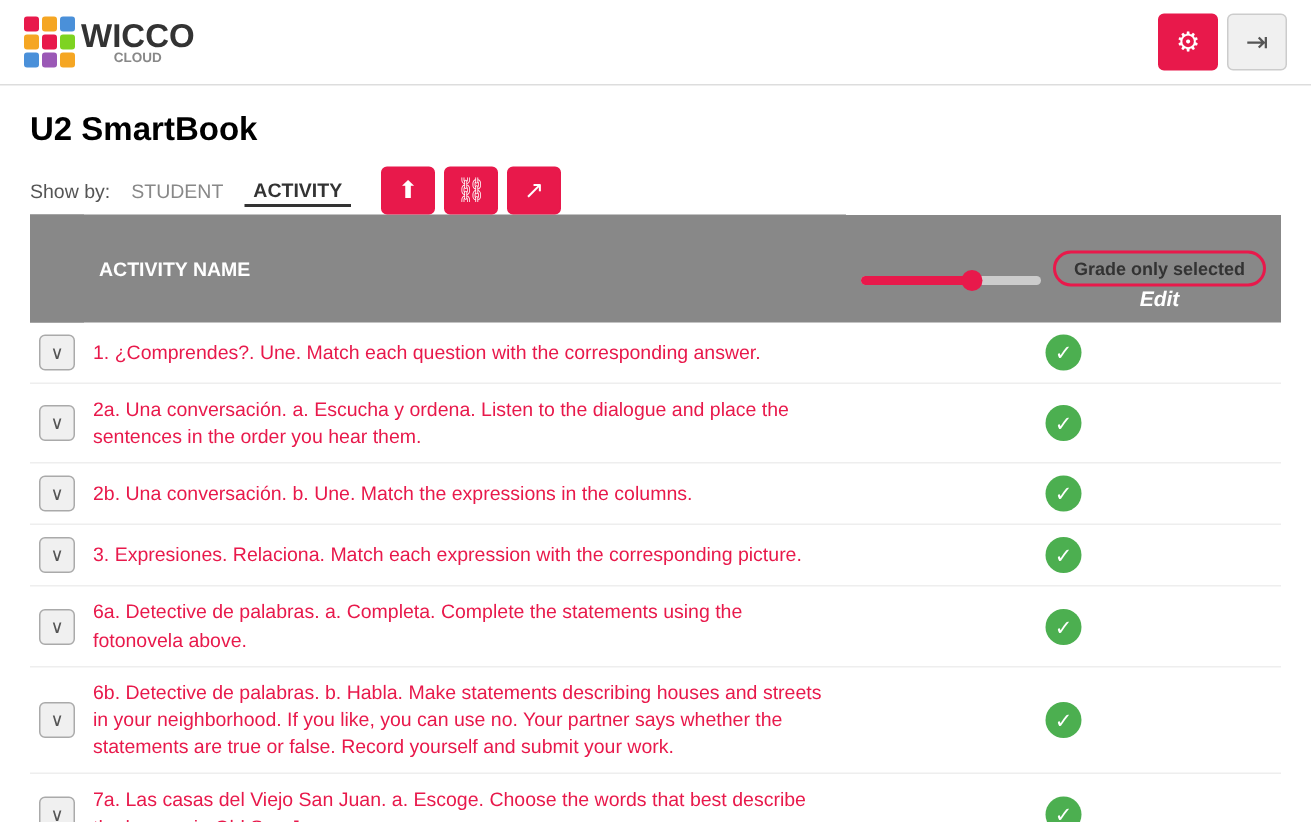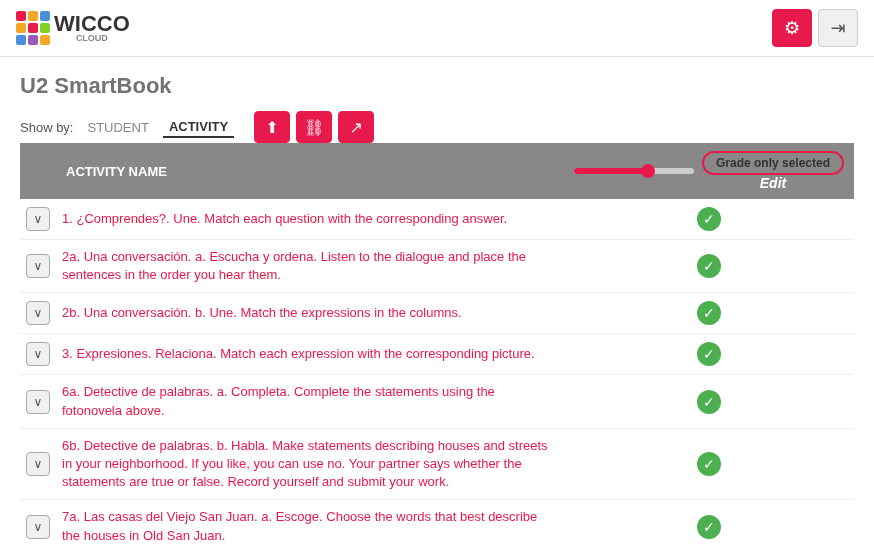--- a/index.html
+++ b/index.html
@@ -78,21 +78,21 @@
       color: #fff;
     }
 
     
     .content {
       padding: 16px 20px;
     }
     .page-title {
       font-size: 22px;
       font-weight: bold;
-      color: #737373;
+      color: #000000;
       margin-bottom: 12px;
     }
     .show-by-row {
       display: flex;
       align-items: center;
       gap: 8px;
       margin-bottom: 0;
     }
     .show-by-label {
       color: #555;
@@ -317,21 +317,21 @@
     </div>
 
   </div>
 
   <table class="table-container">
     <thead>
       <tr class="table-header-row">
         <th style="width:36px; background:#888;"></th>
         <th class="th-activity">ACTIVITY NAME</th>
         <th class="th-grade-col">
-          <div style="display:flex;align-items:center;justify-content:flex-end;gap:8px;">
+          <div style="display:flex;align-items:center;justify-content:flex-end;gap:8px;margin-top:16px;">
 
             <div class="slider-track">
               <div class="slider-fill"></div>
               <div class="slider-thumb"></div>
             </div>
 
             <div>
               <div class="grade-only-oval">Grade only selected</div>
               <a class="edit-link">Edit</a>
             </div>

